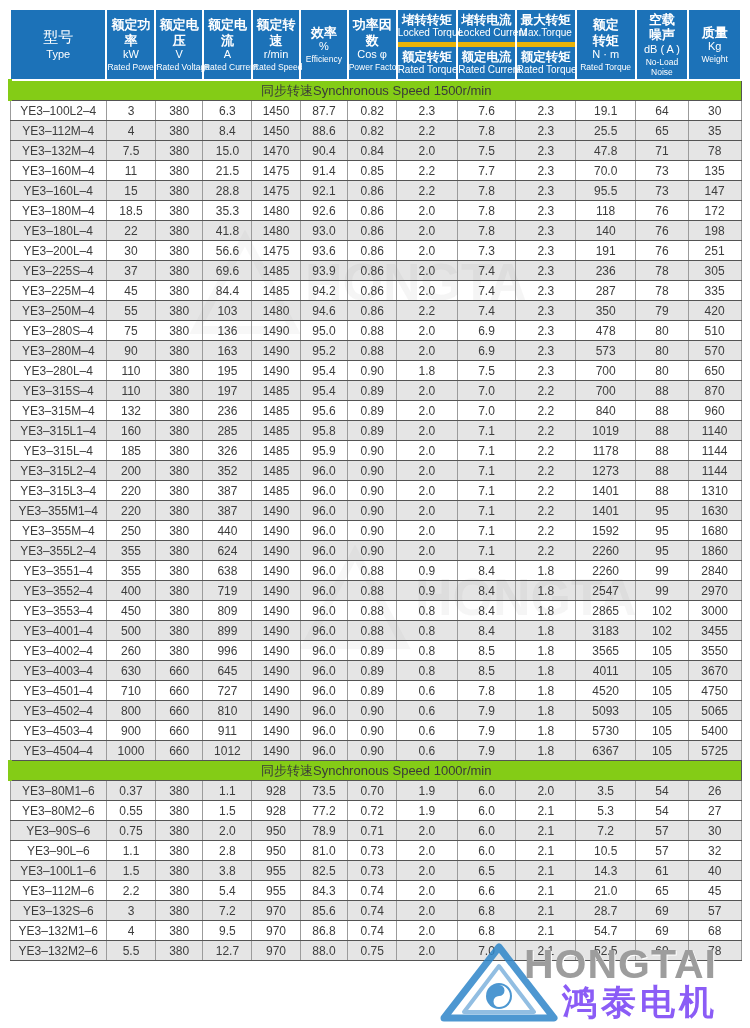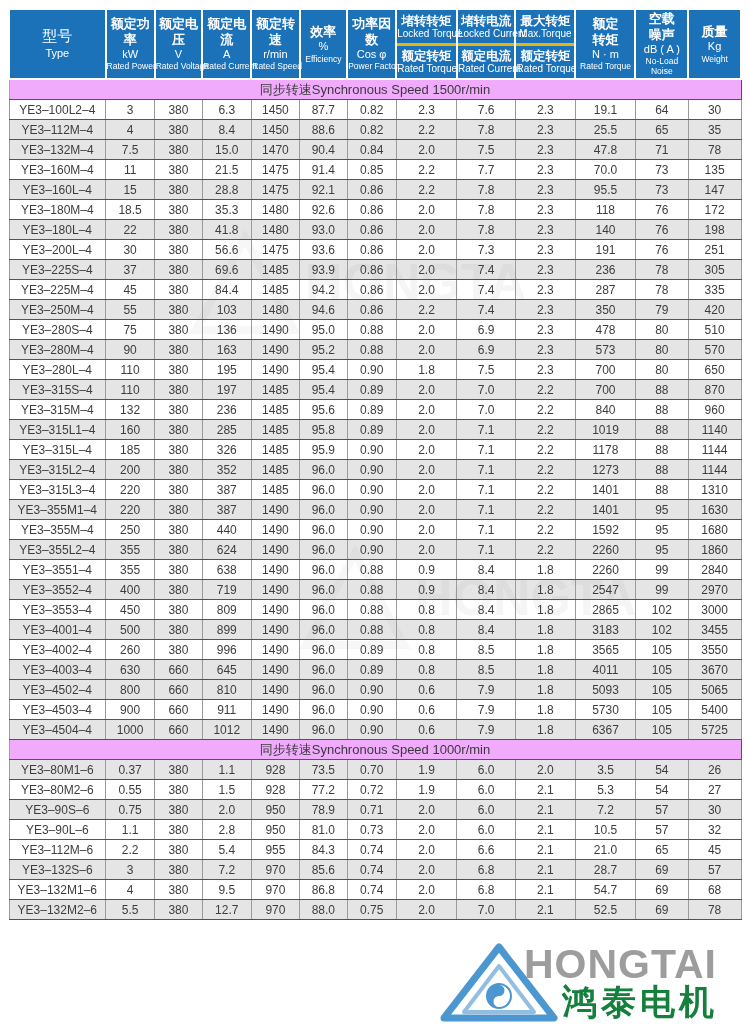--- a/index.html
+++ b/index.html
@@ -16,50 +16,50 @@
     padding:1px 0;vertical-align:middle;font-weight:normal;
   }
   thead tr{height:70px;}
   .h-zh{font-size:13px;font-weight:bold;line-height:1.2;}
   .h-zh-lg{font-size:15px;font-weight:normal;line-height:1.25;}
   .h-unit{font-size:11px;line-height:1.25;}
   .h-en{font-size:8.5px;line-height:1.2;white-space:nowrap;}
   .h-en-lg{font-size:11px;line-height:1.3;white-space:nowrap;}
   th.split{padding:0;}
   .sub{height:32px;display:flex;flex-direction:column;justify-content:center;}
-  .sub.top{border-bottom:3px solid #eab308;}
+  .sub.top{border-bottom:5px solid #eab308;}
   .s-zh{font-size:12.5px;font-weight:bold;line-height:1.15;}
   .s-en{font-size:10px;line-height:1.15;white-space:nowrap;}
 
   
   tbody td{
     height:19px;font-size:12px;color:#3d3d3d;text-align:center;padding:0;
     border-left:1px solid #9b9b9b;border-right:1px solid #9b9b9b;
     border-top:1px solid #545454;border-bottom:1px solid #545454;
     background:#ffffff;overflow:hidden;white-space:nowrap;
   }
   tbody tr.shade td{background:#e5e5e5;}
   tbody tr.section-row td{
-    font-size:13px;color:#3a3a3a;background:#f0abfc;
-    border-left:1px solid #84cc16;border-right:1px solid #545454;
+    font-size:13px;color:#3a3a3a;background:#84cc16;
+    border-left:4px solid #84cc16;border-right:1px solid #545454;
   }
   table{border:1px solid #545454;}
 
   
   .wm{position:absolute;pointer-events:none;}
   .wm-faint{opacity:0.05;filter:grayscale(1);}
   .logo-box{width:310px;height:88px;}
   .logo-svg{position:absolute;left:0;top:2px;width:122px;height:80px;opacity:.85;}
   .brand-en{
     position:absolute;left:86px;top:4px;font-size:41px;font-weight:bold;
     color:#9d9d9d;letter-spacing:1px;text-shadow:1px 1px 0 #ffffff;line-height:1;
   }
   .brand-zh{
     position:absolute;left:124px;top:44px;font-size:35px;font-weight:bold;
-    color:#15803d;letter-spacing:4px;text-shadow:1px 1px 0 #ffffff;line-height:1;
+    color:#8b5cf6;letter-spacing:4px;text-shadow:1px 1px 0 #ffffff;line-height:1;
   }
 </style>
 </head>
 <body>
 
 <div class="wrap">
   <table>
     <colgroup>
       <col style="width:13.2%">
         <col style="width:6.7%">
@@ -593,20 +593,35 @@
           <td>1490</td>
           <td>96.0</td>
           <td>0.89</td>
           <td>0.8</td>
           <td>8.5</td>
           <td>1.8</td>
           <td>4011</td>
           <td>105</td>
           <td>3670</td>
         </tr>
+        <tr>
+          <td>YE3–4501–4</td>
+          <td>710</td>
+          <td>660</td>
+          <td>727</td>
+          <td>1490</td>
+          <td>96.0</td>
+          <td>0.89</td>
+          <td>0.6</td>
+          <td>7.8</td>
+          <td>1.8</td>
+          <td>4520</td>
+          <td>105</td>
+          <td>4750</td>
+        </tr>
         <tr class="shade">
           <td>YE3–4502–4</td>
           <td>800</td>
           <td>660</td>
           <td>810</td>
           <td>1490</td>
           <td>96.0</td>
           <td>0.90</td>
           <td>0.6</td>
           <td>7.9</td>
@@ -700,20 +715,35 @@
           <td>2.8</td>
           <td>950</td>
           <td>81.0</td>
           <td>0.73</td>
           <td>2.0</td>
           <td>6.0</td>
           <td>2.1</td>
           <td>10.5</td>
           <td>57</td>
           <td>32</td>
+        </tr>
+        <tr class="shade">
+          <td>YE3–100L1–6</td>
+          <td>1.5</td>
+          <td>380</td>
+          <td>3.8</td>
+          <td>955</td>
+          <td>82.5</td>
+          <td>0.73</td>
+          <td>2.0</td>
+          <td>6.5</td>
+          <td>2.1</td>
+          <td>14.3</td>
+          <td>61</td>
+          <td>40</td>
         </tr>
         <tr>
           <td>YE3–112M–6</td>
           <td>2.2</td>
           <td>380</td>
           <td>5.4</td>
           <td>955</td>
           <td>84.3</td>
           <td>0.74</td>
           <td>2.0</td>

